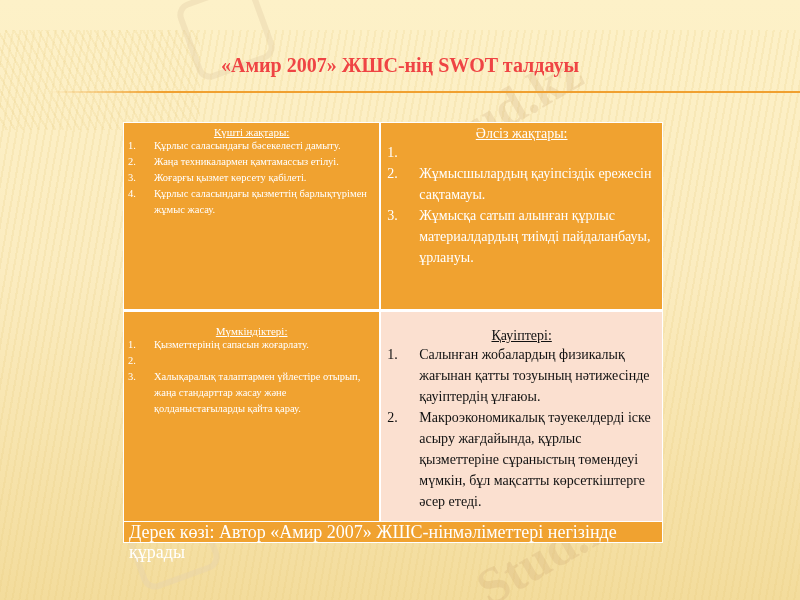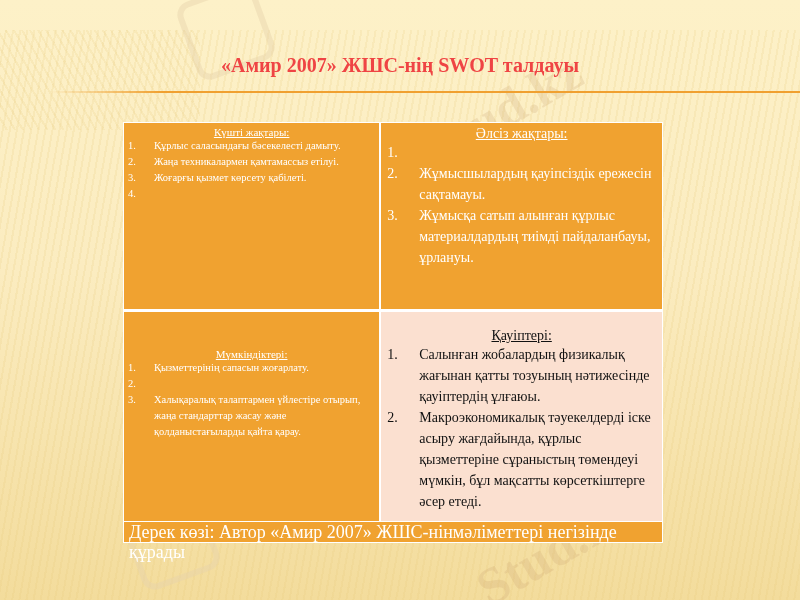--- a/index.html
+++ b/index.html
@@ -94,20 +94,21 @@
         <li>
             <span class="num">2.</span>
             <span>Жаңа техникалармен қамтамассыз етілуі.</span>
           </li>
         <li>
             <span class="num">3.</span>
             <span>Жоғарғы қызмет көрсету қабілеті.</span>
           </li>
         <li>
             <span class="num">4.</span>
+            <span>Құрлыс саласындағы қызметтің барлықтүрімен жұмыс жасау.</span>
           </li>
       </ol>
     </div>
     <div class="cell orange c2 big" style="padding-top:3px;">
       <h3>Әлсіз жақтары:</h3>
       <ol>
         <li>
             <span class="num">1.</span>
           </li>
         <li>
@@ -115,21 +116,21 @@
             <span>Жұмысшылардың қауіпсіздік ережесін сақтамауы.</span>
           </li>
         <li>
             <span class="num">3.</span>
             <span>Жұмысқа сатып алынған құрлыс материалдардың тиімді пайдаланбауы, ұрлануы.</span>
           </li>
       </ol>
     </div>
   </div>
   <div class="row row2">
-    <div class="cell orange c1 small" style="padding-top:36px;">
+    <div class="cell orange c1 small" style="padding-top:13px;">
       <h3>Мүмкіндіктері:</h3>
       <ol>
         <li>
             <span class="num">1.</span>
             <span>Қызметтерінің сапасын жоғарлату.</span>
           </li>
         <li>
             <span class="num">2.</span>
           </li>
         <li>

